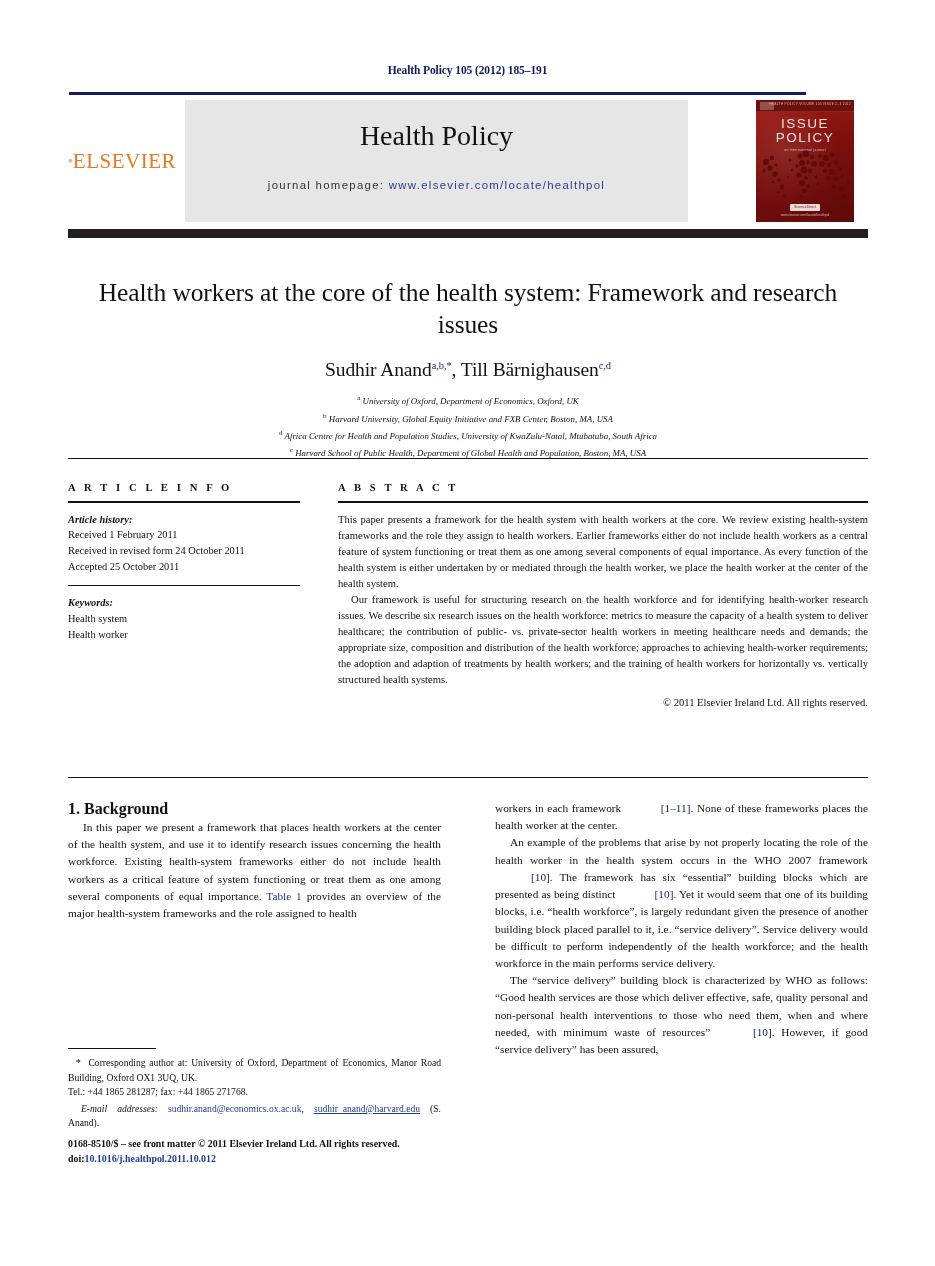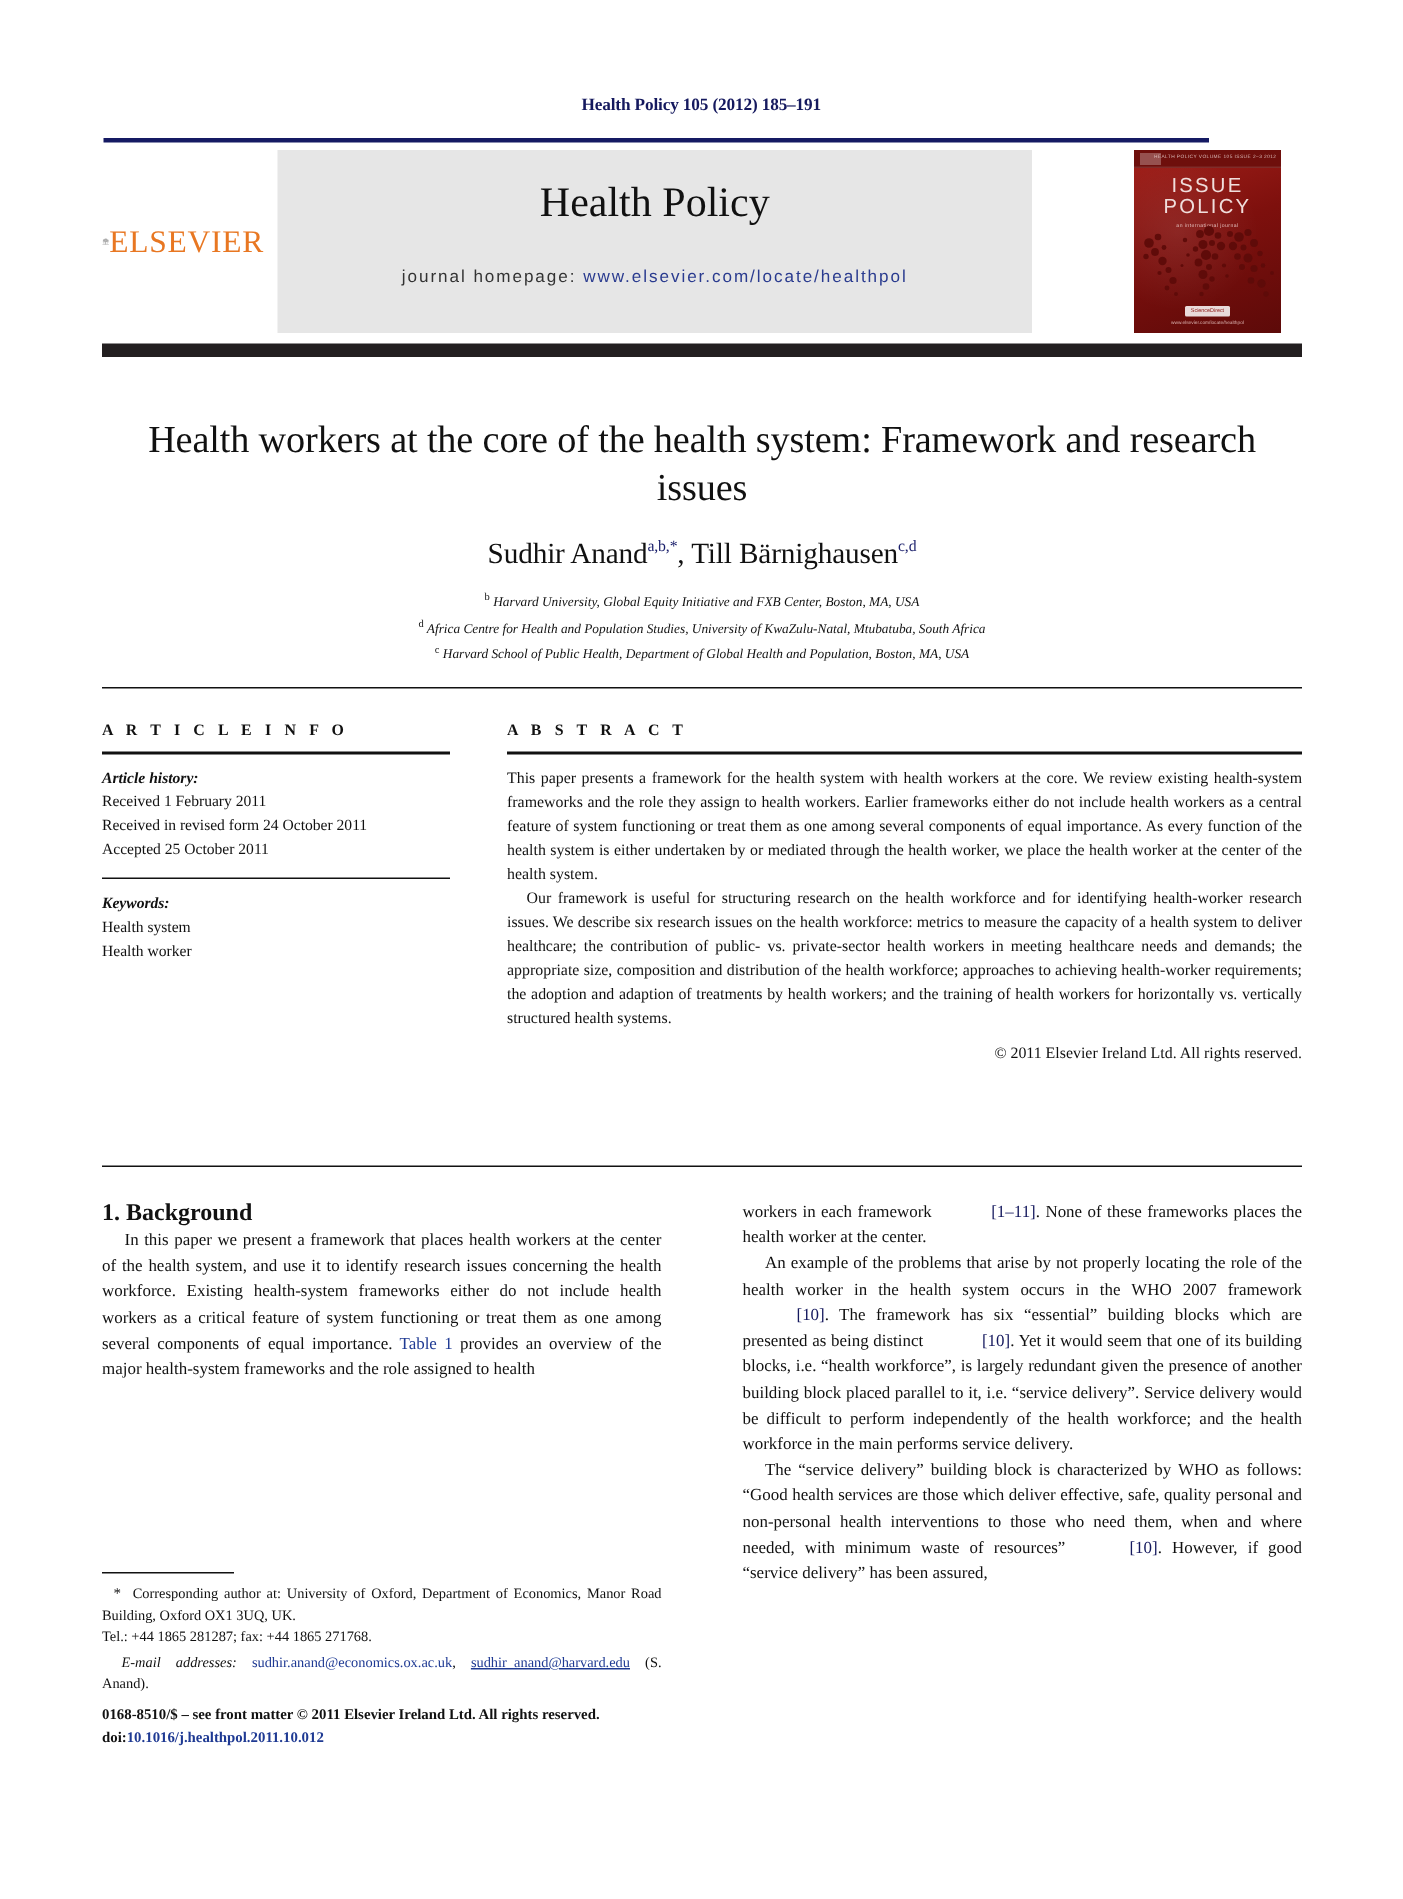--- a/index.html
+++ b/index.html
@@ -465,20 +465,21 @@
   </div>
 
   <div class="title-block">
     <h1 class="art-title">Health workers at the core of the health system: Framework and research issues</h1>
 
     <div class="authors">
       <span>Sudhir Anand</span><sup>a,b,*</sup><span>, </span><span>Till Bärnighausen</span><sup>c,d</sup>
     </div>
 
     <div class="affils">
+      <div><sup>a</sup> <span>University of Oxford, Department of Economics, Oxford, UK</span></div>
       <div><sup>b</sup> <span>Harvard University, Global Equity Initiative and FXB Center, Boston, MA, USA</span></div>
       <div><sup>d</sup> <span>Africa Centre for Health and Population Studies, University of KwaZulu-Natal, Mtubatuba, South Africa</span></div>
       <div><sup>c</sup> <span>Harvard School of Public Health, Department of Global Health and Population, Boston, MA, USA</span></div>
     </div>
   </div>
 
   <div class="rule-thin-full" style="top:458px;"></div>
 
   <div class="infoabs">
 

